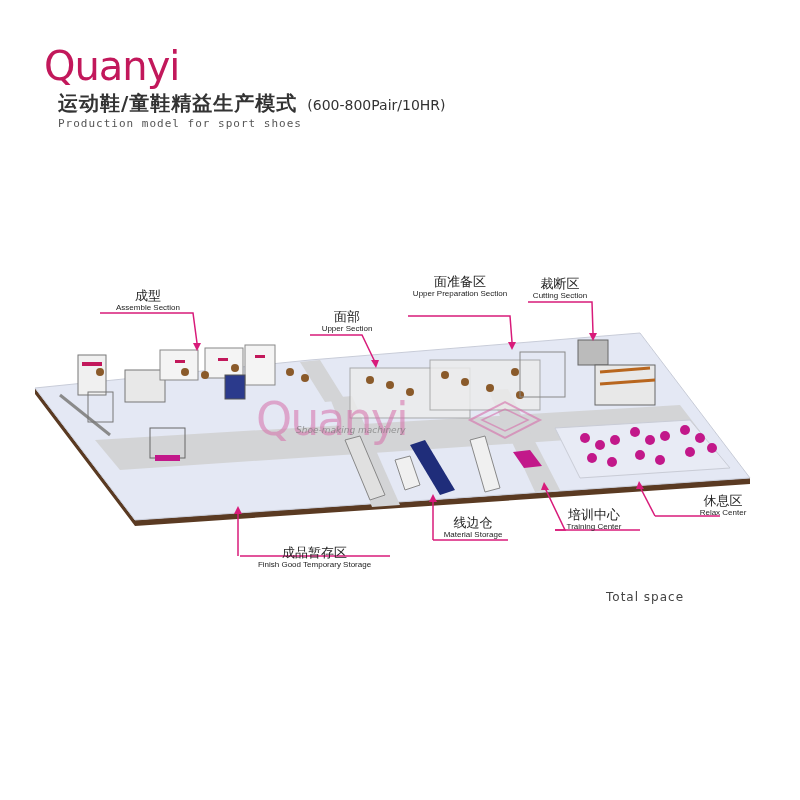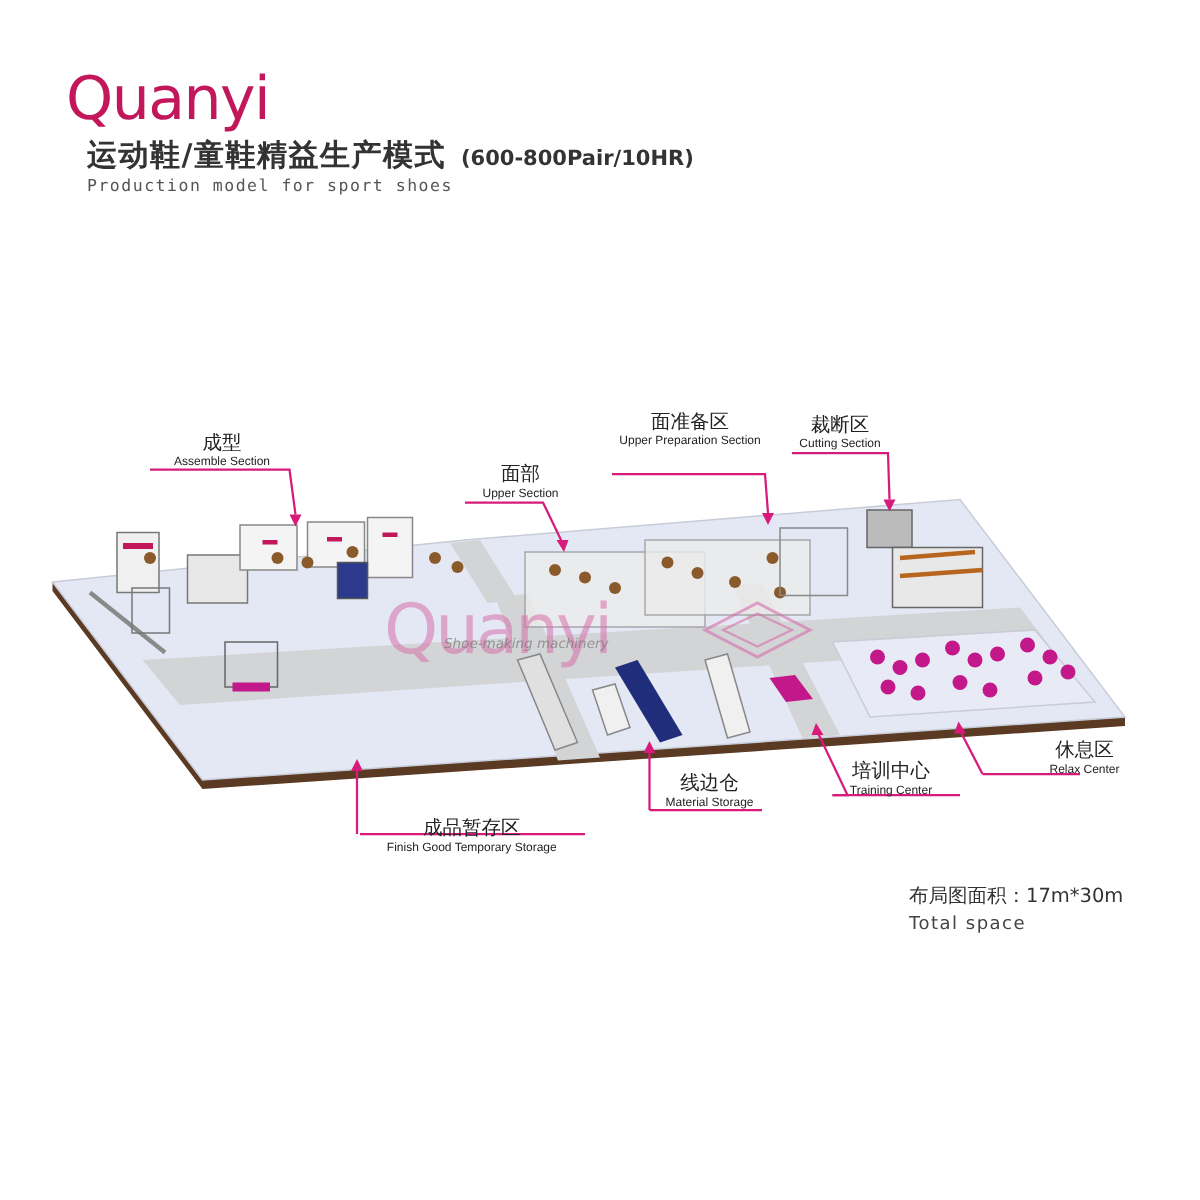--- a/index.html
+++ b/index.html
@@ -1,20 +1,20 @@
 <!DOCTYPE html>
 <html><head>
 <meta charset="utf-8">
 <style>
   html, body { margin:0; padding:0; background:#ffffff; }
   body { width:800px; height:800px; position:relative; overflow:hidden; font-family:"Liberation Sans", sans-serif; }
   .abs { position:absolute; }
   .logo { left:44px; top:46px; font-family:"DejaVu Sans", sans-serif; font-size:40px; color:#c2185b; letter-spacing:-1px; font-weight:normal; line-height:1; }
   .title-cn { left:58px; top:90px; font-family:"DejaVu Sans", sans-serif; font-size:20px; font-weight:bold; color:#333; letter-spacing:1px; }
-  .title-cn .cap { font-size:14px; font-weight:bold; letter-spacing:0; margin-left:10px; color:#333; }
+  .title-cn .cap { font-size:14px; font-weight:normal; letter-spacing:0; margin-left:10px; color:#333; }
   .title-en { left:58px; top:117px; font-family:"DejaVu Sans Mono", monospace; font-size:11px; font-weight:normal; color:#555; letter-spacing:1px; }
   svg.scene { position:absolute; left:0; top:0; }
   .label { position:absolute; text-align:center; color:#222; }
   .label .cn { font-family:"DejaVu Sans", sans-serif; font-size:13px; display:block; line-height:15px; }
   .label .en { font-family:"Liberation Sans", sans-serif; font-size:8px; display:block; line-height:10px; white-space:nowrap; }
   .total { left:606px; top:588px; color:#333; }
   .total .cn { font-family:"DejaVu Sans", sans-serif; font-size:13px; display:block; }
   .total .en { font-family:"DejaVu Sans", sans-serif; font-size:12px; letter-spacing:1px; display:block; margin-top:2px; color:#444; }
   .wm { left:256px; top:392px; font-family:"DejaVu Sans", sans-serif; font-size:46px; color:rgba(214,110,170,0.55); letter-spacing:-2px; }
   .wm-sub { left:296px; top:425px; font-family:"DejaVu Sans", sans-serif; font-size:9px; color:rgba(120,120,120,0.7);font-style:italic; }
@@ -173,15 +173,14 @@
 <div class="label" style="left:558px;top:507px;width:72px;">
   <span class="cn">培训中心</span>
   <span class="en">Training Center</span>
 </div>
 <div class="label" style="left:664px;top:493px;width:62px;margin-left:28px;">
   <span class="cn">休息区</span>
   <span class="en">Relax Center</span>
 </div>
 
 <div class="abs total">
-  <span class="cn">布局图面积：17m*30m</span>
   <span class="en">Total space</span>
 </div>
 
 </body></html>

